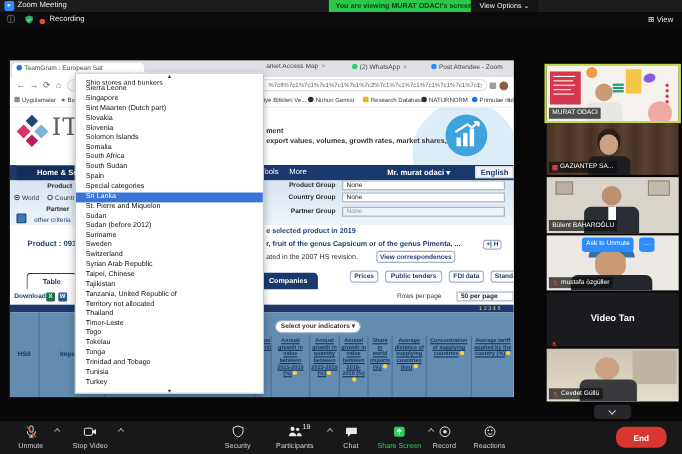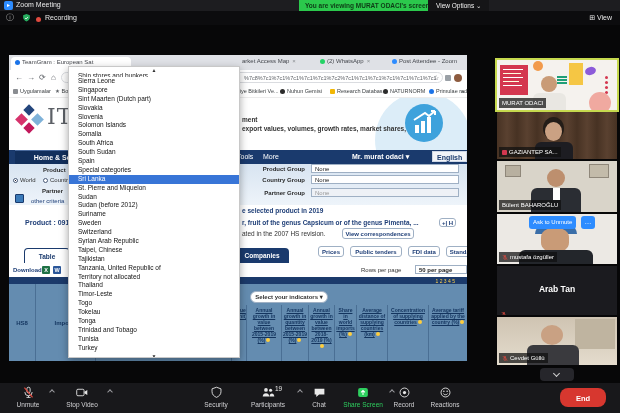--- a/index.html
+++ b/index.html
@@ -354,21 +354,21 @@
             <rect x="3.8" y="0.8" width="2.4" height="4.4" rx="1.2" fill="#e04a3f"></rect>
             <path d="M2.2 4.8a2.8 2.8 0 0 0 5.6 0" stroke="#e04a3f" stroke-width="0.9" fill="none"></path>
             <line x1="4.9" y1="7.6" x2="4.9" y2="9.2" stroke="#e04a3f" stroke-width="0.9"></line>
             <line x1="1.2" y1="0.8" x2="8.8" y2="8.8" stroke="#e04a3f" stroke-width="1"></line>
           </svg>
         <span>mustafa özgüller</span>
       </div>
     </div>
 
     <div class="tile" style="top:206px;height:49px;background:#1b1b1f;">
-      <div class="abs" style="left:0;top:18px;width:120px;text-align:center;color:#fff;font-size:8.5px;font-weight:bold;">Arab Tan</div>
+      <div class="abs" style="left:0;top:18px;width:120px;text-align:center;color:#fff;font-size:8.5px;font-weight:bold;">Video Tan</div>
       <div class="abs" style="left:4px;top:38px;">
         <svg width="6" height="7" viewBox="0 0 10 10">
             <rect x="3.8" y="0.8" width="2.4" height="4.4" rx="1.2" fill="#e04a3f"></rect>
             <path d="M2.2 4.8a2.8 2.8 0 0 0 5.6 0" stroke="#e04a3f" stroke-width="0.9" fill="none"></path>
             <line x1="4.9" y1="7.6" x2="4.9" y2="9.2" stroke="#e04a3f" stroke-width="0.9"></line>
             <line x1="1.2" y1="0.8" x2="8.8" y2="8.8" stroke="#e04a3f" stroke-width="1"></line>
           </svg>
       </div>
     </div>
 

